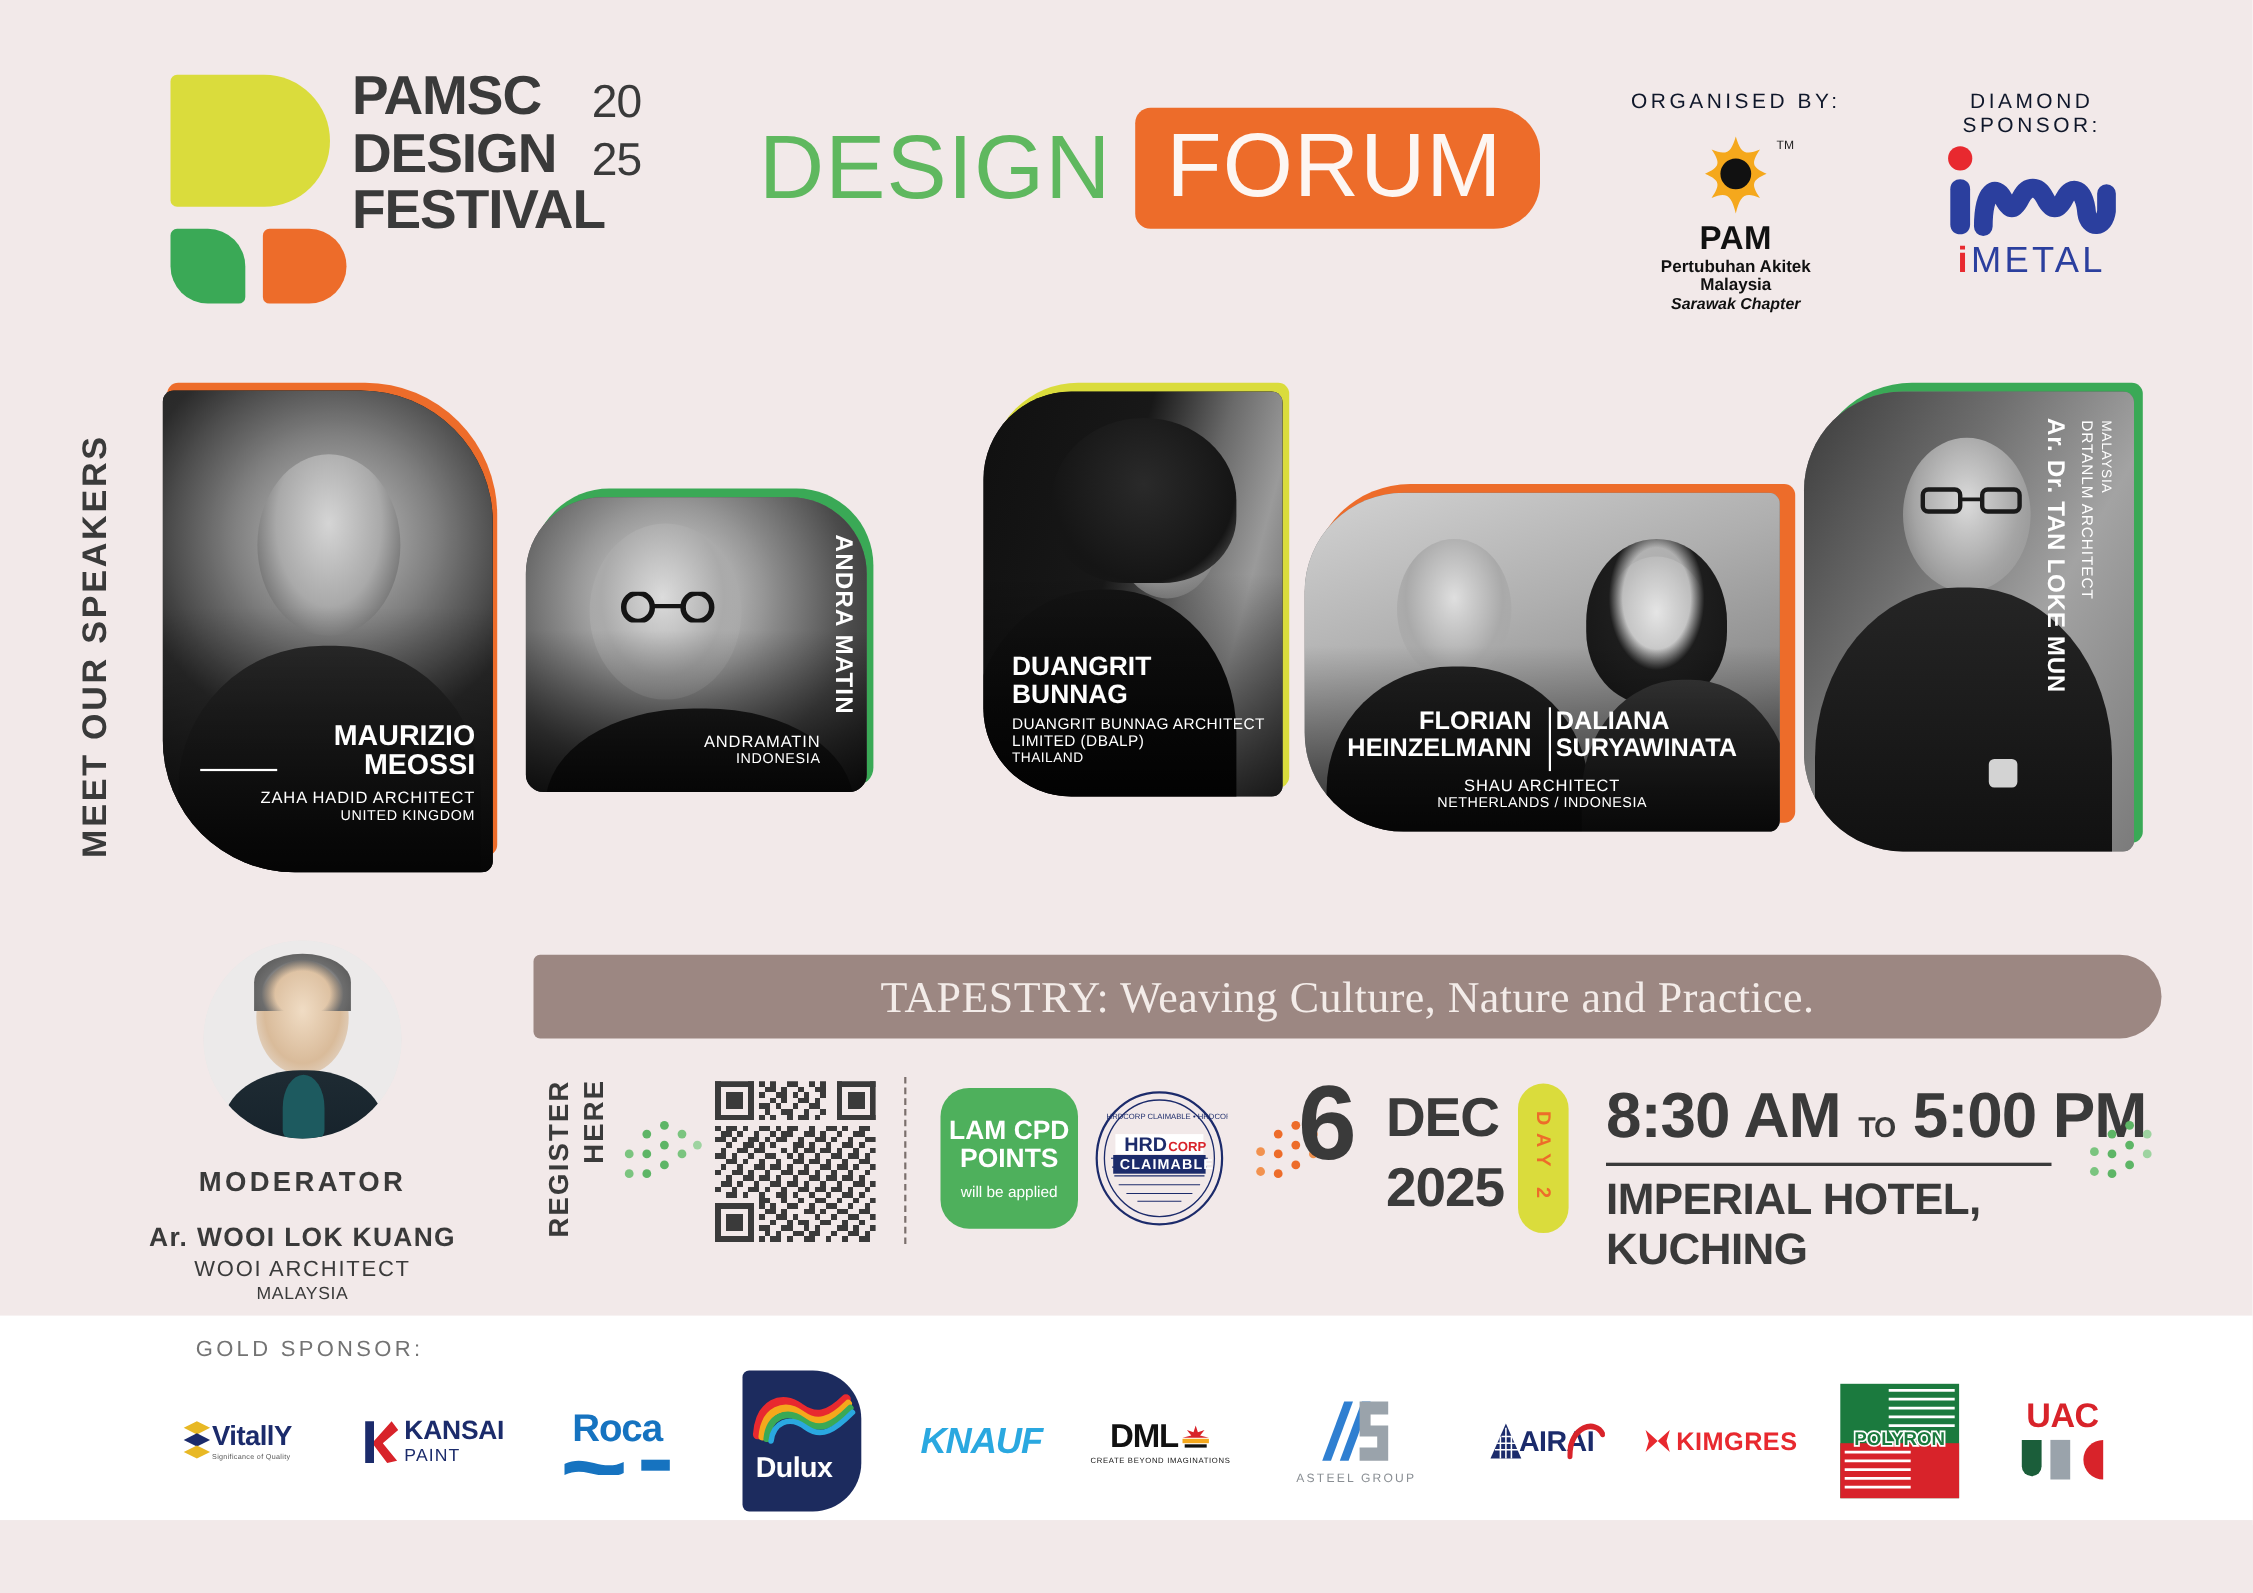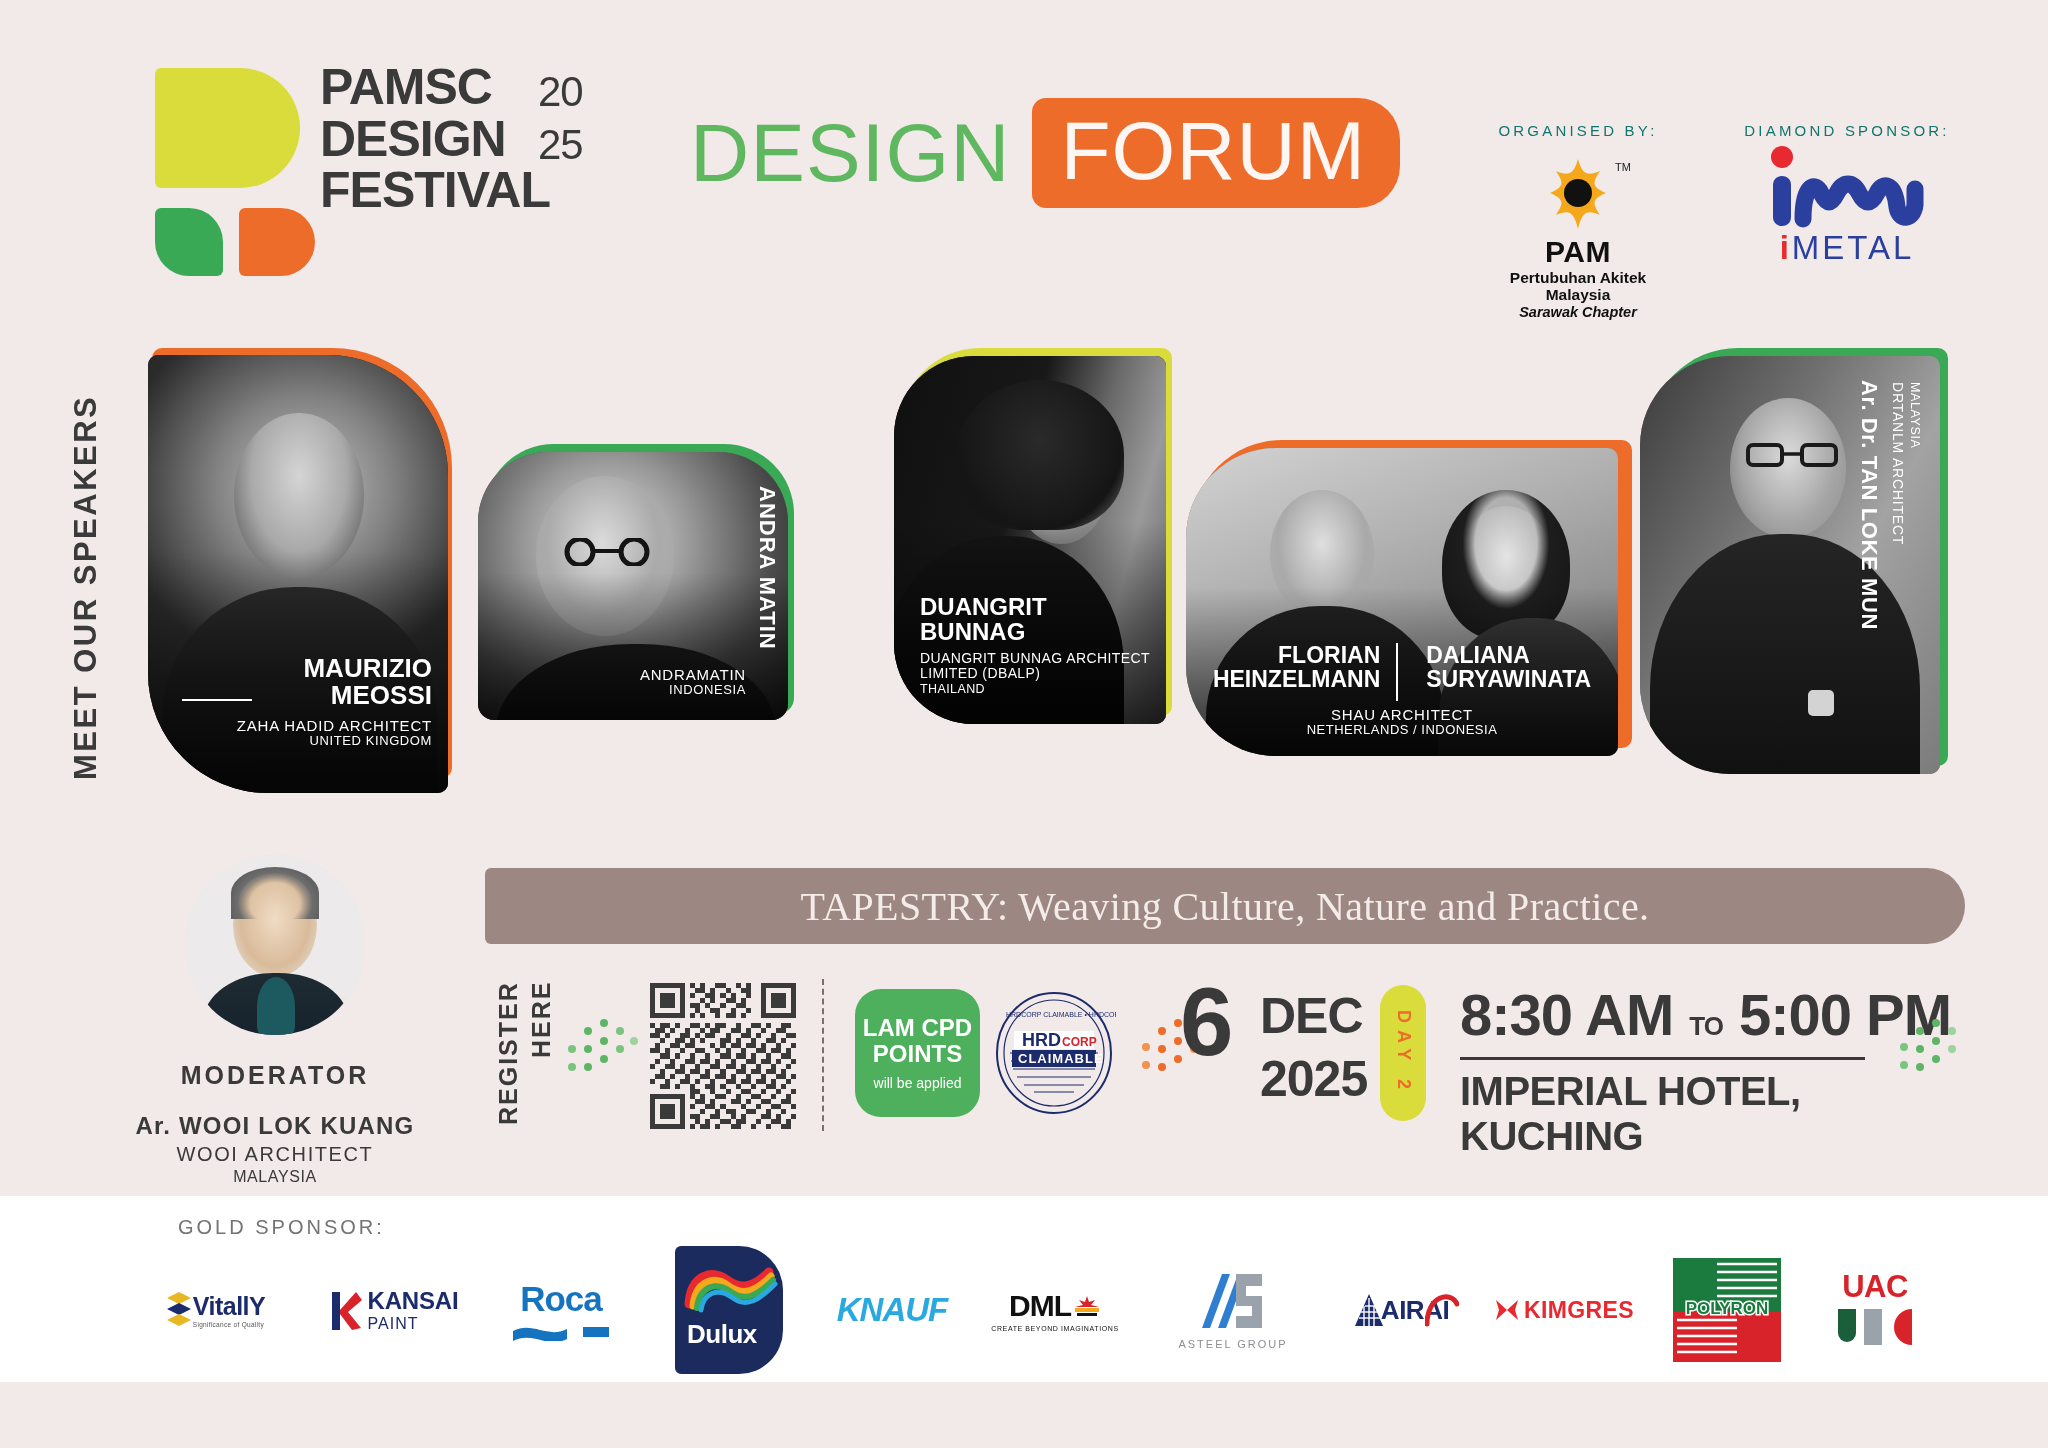--- a/index.html
+++ b/index.html
@@ -36,21 +36,21 @@
   .df-title { position: absolute; left: 690px; top: 98px; display: flex;
               align-items: center; height: 110px; }
   .df-design { font-size: 82px; font-weight: 400; color: #5fb85f;
                letter-spacing: 1px; margin-right: 22px; }
   .df-forum-wrap { background: #ed6c2a; border-radius: 14px 42px 42px 14px;
                    padding: 6px 34px 10px 28px; }
   .df-forum { font-size: 82px; font-weight: 400; color: #fdf6f2; letter-spacing: 1px; }
 
   .org-block { position: absolute; left: 1478px; top: 82px; width: 200px; text-align: center; }
   .dia-block { position: absolute; left: 1732px; top: 82px; width: 230px; text-align: center; }
-  .sponsor-cap { font-size: 15px; letter-spacing: 3.2px; color: #0f766e; font-weight: 400; margin-top: 40px; }
+  .sponsor-cap { font-size: 19px; letter-spacing: 3.2px; color: #0f172a; font-weight: 400; }
 
   .pam-logo { margin: 16px auto 0; position: relative; width: 110px; height: 78px; }
   .pam-star { position: absolute; left: 50%; top: 2px; transform: translateX(-50%); }
   .pam-tm { position: absolute; right: 2px; top: 6px; font-size: 11px; color: #222; }
   .pam-name { font-size: 30px; font-weight: 700; color: #111; letter-spacing: 0.5px; margin-top: 2px; }
   .pam-sub { font-size: 15.5px; font-weight: 700; color: #111; line-height: 1.12; }
   .pam-chap { font-size: 14.5px; font-weight: 700; font-style: italic; color: #111; }
 
   .imetal-logo { margin: 6px auto 0; width: 190px; }
   .imetal-word { font-size: 33px; letter-spacing: 3px; color: #2b3f9e; font-weight: 500;
@@ -287,21 +287,21 @@
       <div class="torso" style="left:252px; top:170px; width:190px; height:170px; background: linear-gradient(#3a3735,#1a1918);"></div>
     </div>
     <div class="shade"></div>
     <div class="caption" style="left:0; right:0; bottom:18px; text-align:center;">
       <div style="display:flex; justify-content:center; align-items:flex-start; gap:0;">
         <div style="text-align:right; padding-right:16px;">
           <div class="sp-name" style="font-size:23px;">FLORIAN</div>
           <div class="sp-name" style="font-size:23px;">HEINZELMANN</div>
         </div>
         <div style="width:2px; height:58px; background:#fff;"></div>
-        <div style="text-align:left; padding-left:28px;">
+        <div style="text-align:left; padding-left:4px;">
           <div class="sp-name" style="font-size:23px;">DALIANA</div>
           <div class="sp-name" style="font-size:23px;">SURYAWINATA</div>
         </div>
       </div>
       <div class="sp-firm" style="font-size:15px; margin-top:6px; letter-spacing:.8px;">SHAU ARCHITECT</div>
       <div class="sp-country" style="font-size:13px; letter-spacing:.5px;">NETHERLANDS / INDONESIA</div>
     </div>
   </div>
 
   <div class="accent" style="left:1648px; top:348px; width:300px; height:418px; background:#3aa956; border-radius:90px 10px 10px 90px;"></div>

